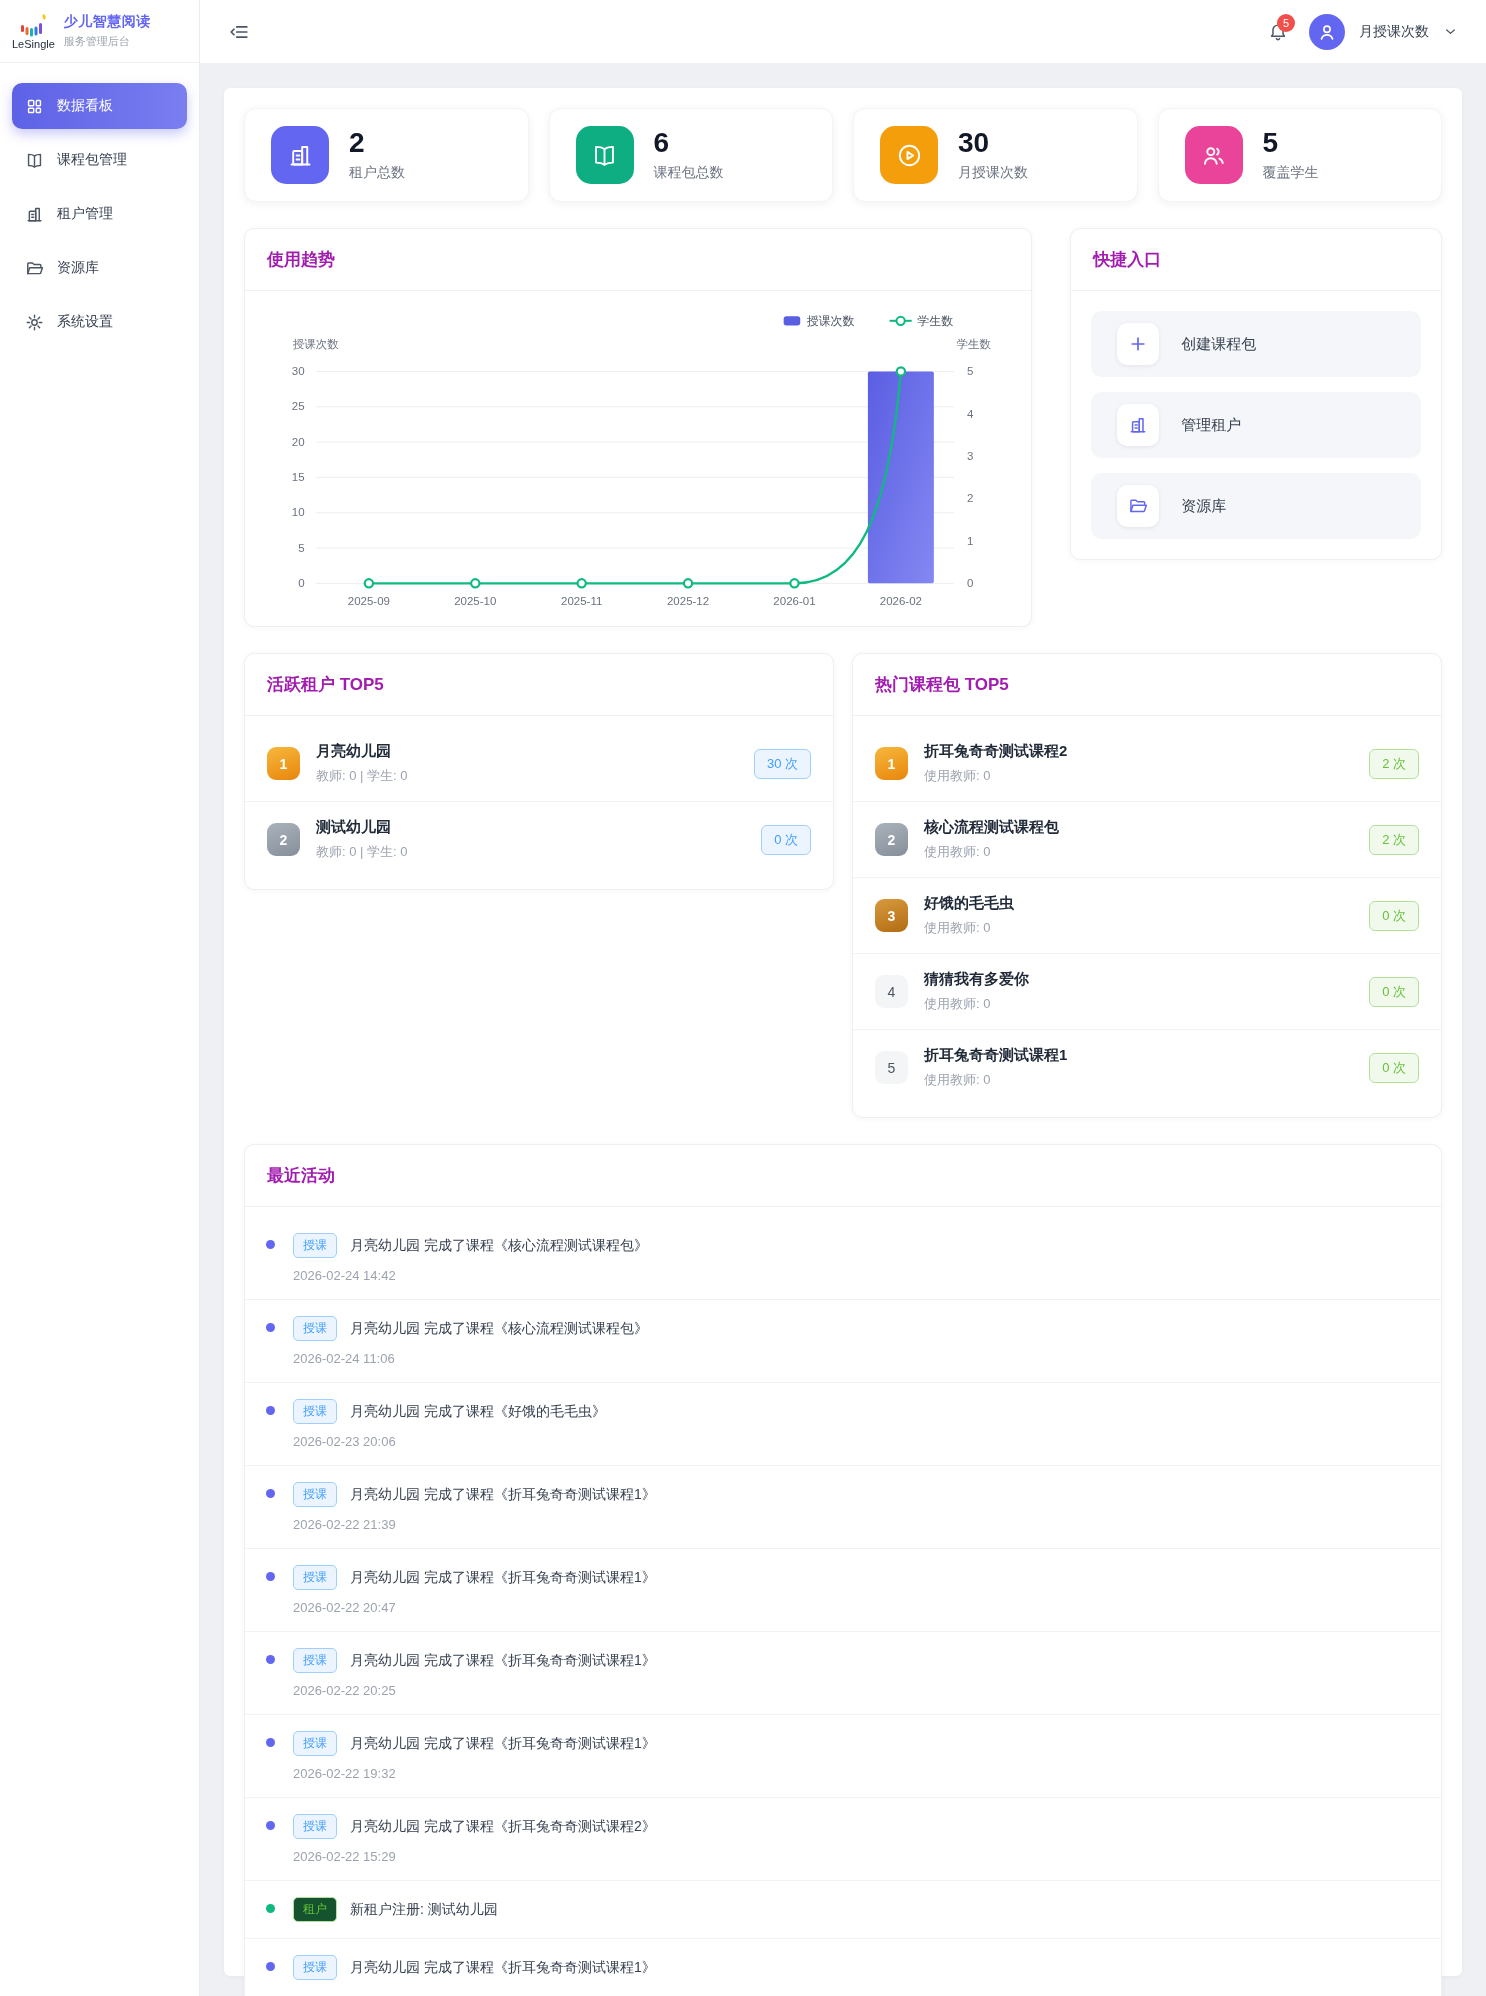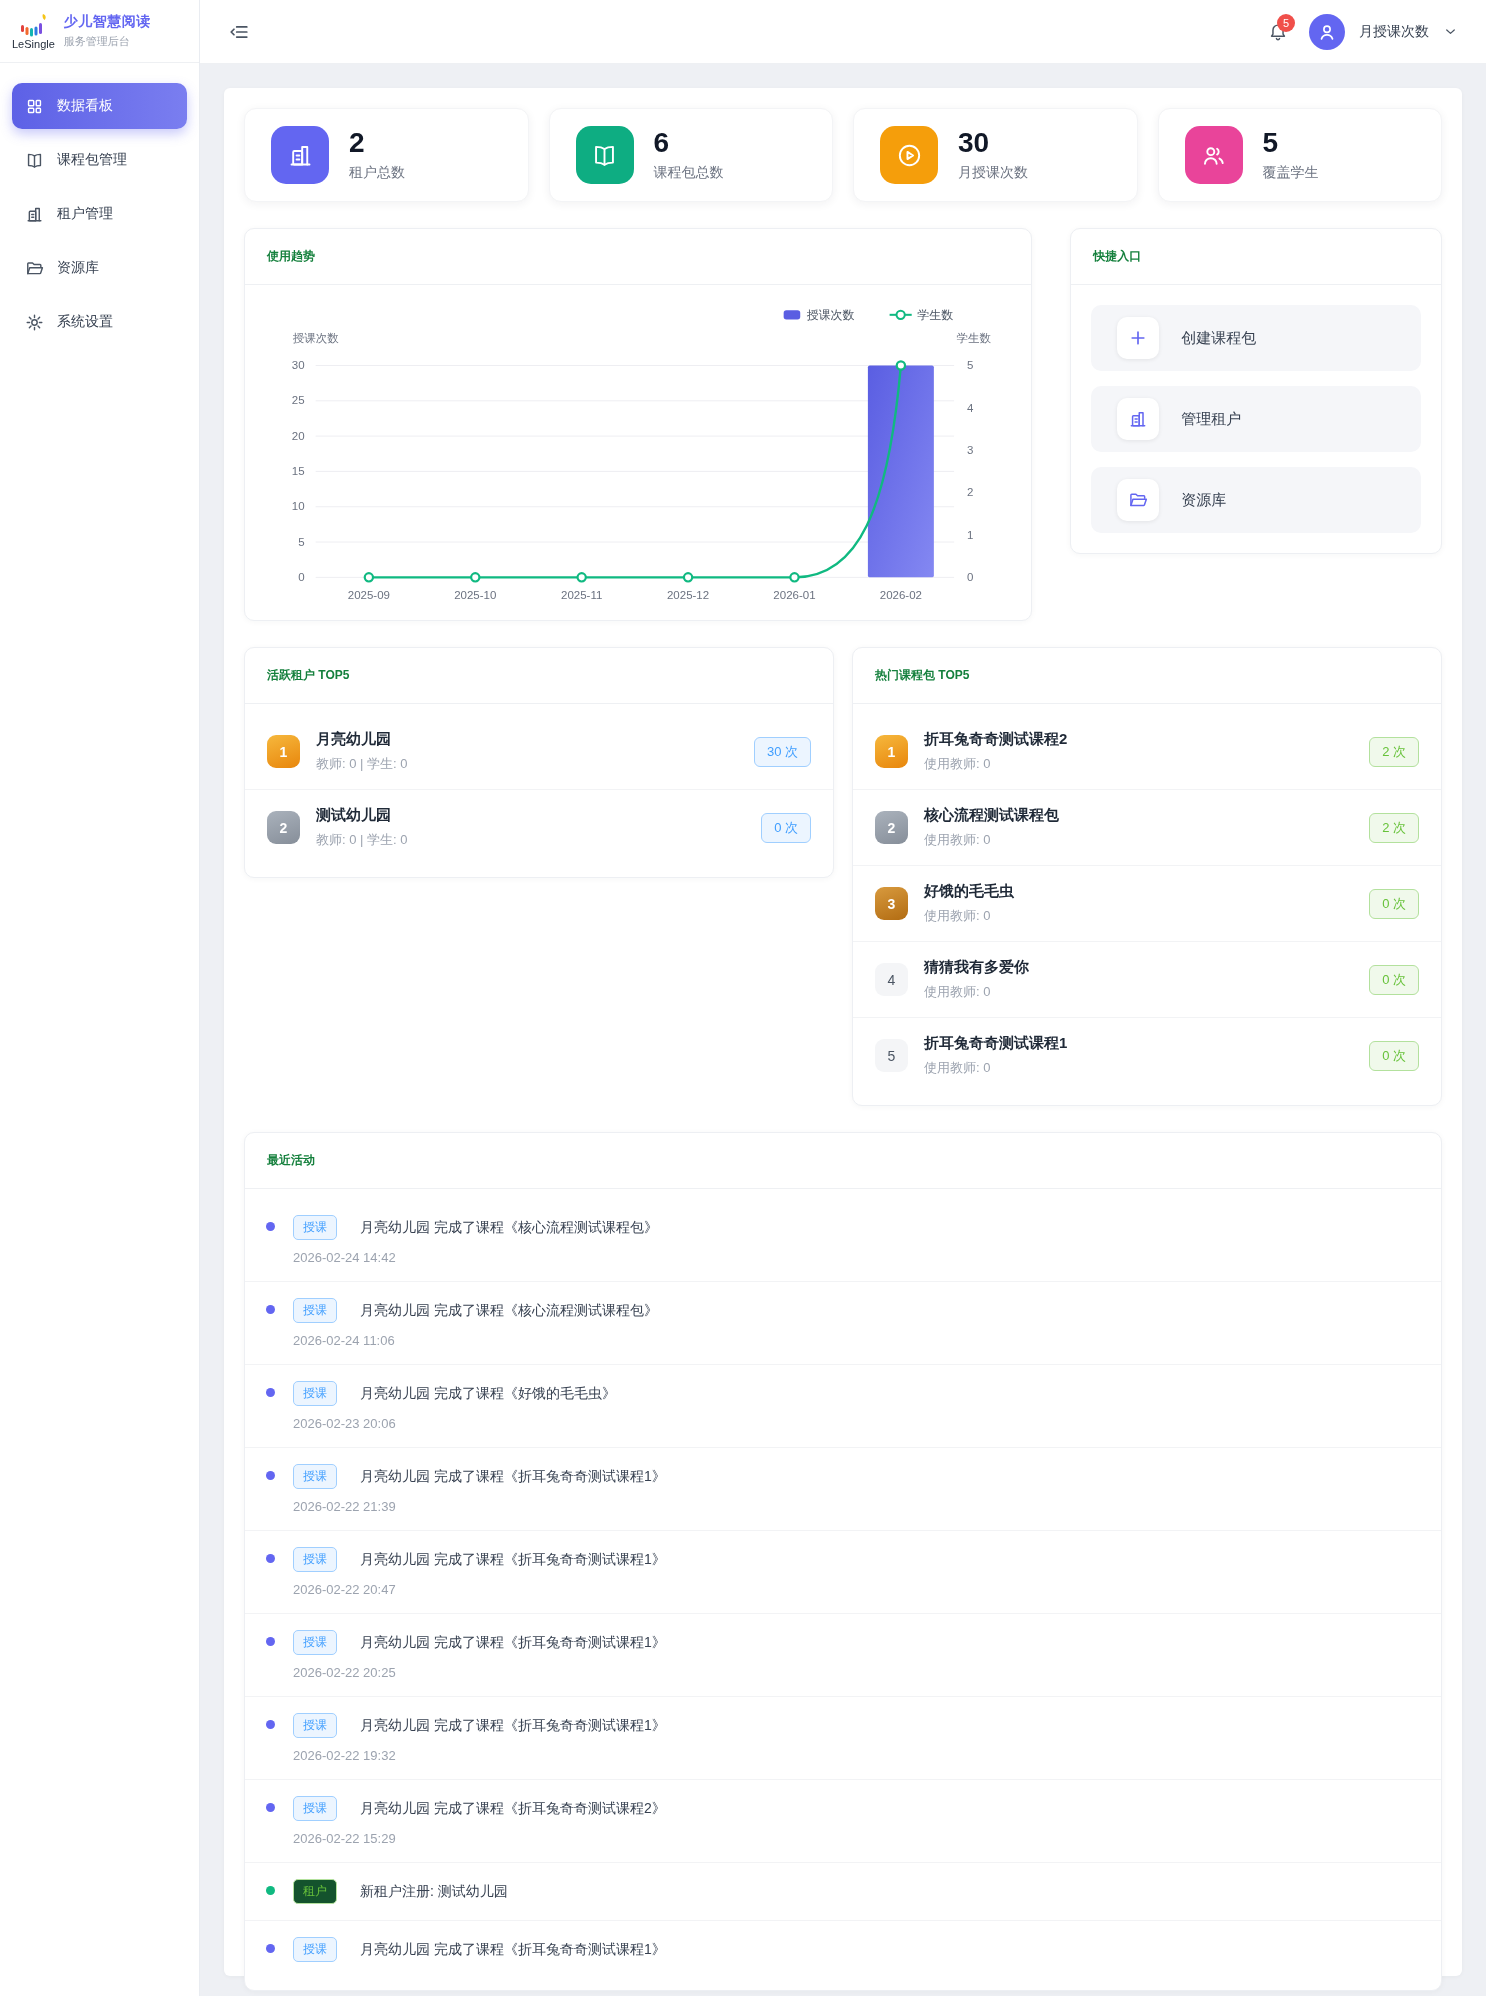--- a/index.html
+++ b/index.html
@@ -34,21 +34,21 @@
   
   .main{position:absolute;left:224px;top:88px;width:1238px;height:1888px;background:#fff;border-radius:6px;box-shadow:0 1px 4px rgba(31,41,55,.04);padding:20px;box-sizing:border-box}
   
   .stats{display:grid;grid-template-columns:repeat(4,1fr);gap:20px}
   .stat-card{height:94px;background:#fff;border-radius:12px;border:1px solid #f3f4f6;box-shadow:0 2px 10px rgba(31,41,55,.06);display:flex;align-items:center;gap:20px;padding:0 26px;box-sizing:border-box}
   .stat-icon{width:58px;height:58px;border-radius:15px;display:flex;align-items:center;justify-content:center;color:#fff;flex:none}
   .stat-value{font-size:28px;font-weight:bold;color:#111827;line-height:1.1}
   .stat-label{font-size:14px;color:#6b7280;margin-top:6px}
   
   .card{border:1px solid #edeff3;border-radius:10px;background:#fff;box-shadow:0 1px 6px rgba(31,41,55,.04);box-sizing:border-box}
-  .card-title{font-size:12px;font-weight:bold;color:#15803d;padding:19px 22px;border-bottom:1px solid #eef0f3}
+  .card-title{font-size:17px;font-weight:bold;color:#a21caf;padding:19px 22px;border-bottom:1px solid #eef0f3}
   
   .row2{display:grid;grid-template-columns:2.12fr 1fr;gap:38px;margin-top:26px;align-items:start}
   .chart-body{padding:16px 20px 8px}
   .quick-body{padding:20px}
   .quick-btn{display:flex;align-items:center;gap:22px;background:#f5f6f9;border-radius:10px;height:66px;padding-left:26px;margin-bottom:15px;cursor:pointer}
   .quick-btn:last-child{margin-bottom:0}
   .quick-icon{width:42px;height:42px;background:#fff;border-radius:10px;box-shadow:0 1px 4px rgba(0,0,0,.08);display:flex;align-items:center;justify-content:center;color:#6366f1;flex:none}
   .quick-label{font-size:15px;color:#374151}
   
   .row3{display:grid;grid-template-columns:1fr 1fr;gap:18px;margin-top:26px;align-items:start}
@@ -66,21 +66,21 @@
   .count-badge{font-size:13px;padding:5px 12px;border-radius:6px;border:1px solid;flex:none}
   .badge-blue{color:#409eff;background:#ecf5ff;border-color:#a0cfff}
   .badge-green{color:#67c23a;background:#f0f9eb;border-color:#b3e19d}
   
   .activities{margin-top:26px}
   .activity-item{position:relative;padding:16px 26px 16px 48px;border-bottom:1px solid #f2f3f5}
   .activity-item:last-child{border-bottom:none}
   .act-dot{position:absolute;left:21px;top:23px;width:9px;height:9px;border-radius:50%}
   .type-course .act-dot{background:#6366f1}
   .type-tenant .act-dot{background:#10b981}
-  .act-line{display:flex;align-items:center;gap:23px}
+  .act-line{display:flex;align-items:center;gap:13px}
   .act-badge{font-size:12px;padding:3px 9px;border-radius:5px;border:1px solid;flex:none}
   .type-course .act-badge{color:#409eff;background:#ecf5ff;border-color:#a0cfff}
   .type-tenant .act-badge{color:#67c23a;background:#14532d;border-color:#b3e19d}
   .act-text{font-size:14px;color:#374151}
   .act-time{font-size:13px;color:#9ca3af;margin-top:10px}
 </style>
 </head>
 <body>
 
 <div class="sidebar">

